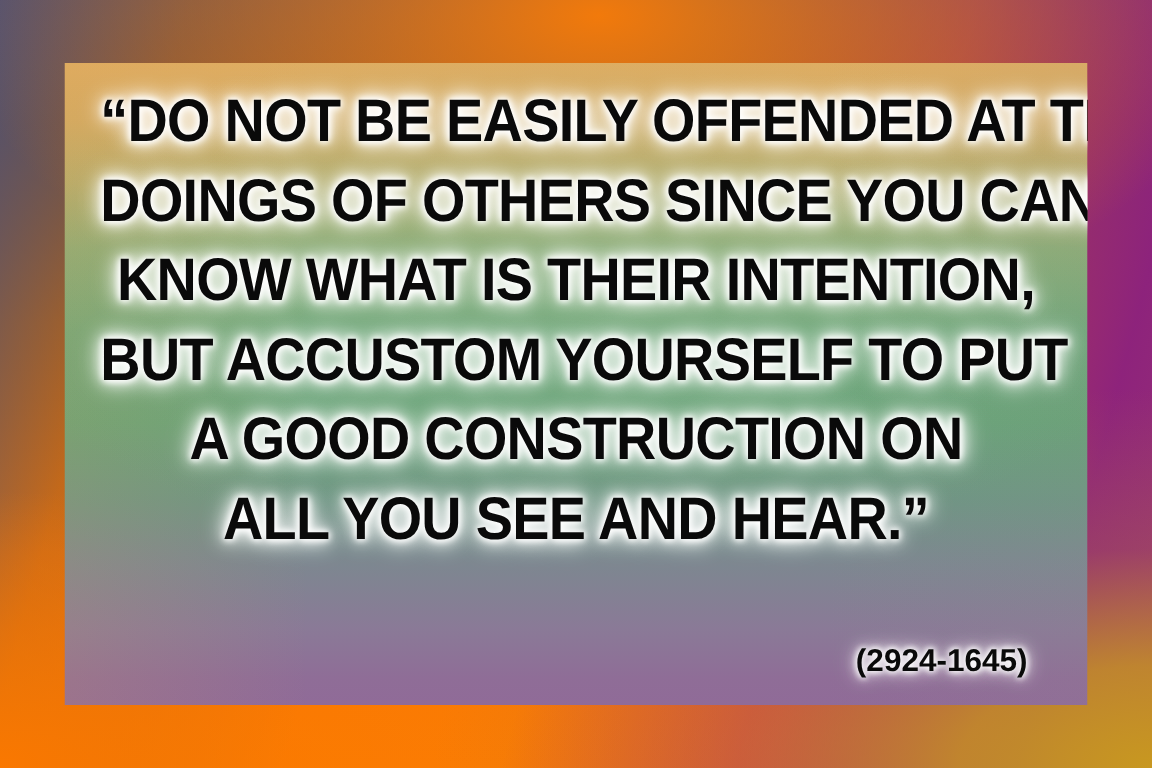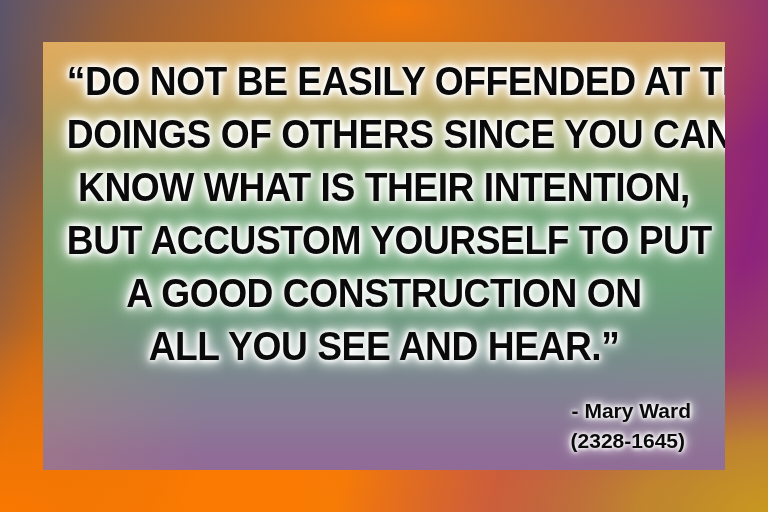--- a/index.html
+++ b/index.html
@@ -176,18 +176,17 @@
     <div id="quote-block">
       <span class="q-line">“DO NOT BE EASILY OFFENDED AT THE</span>
       <span class="q-line">DOINGS OF OTHERS SINCE YOU CANNOT</span>
       <span class="q-line">KNOW WHAT IS THEIR INTENTION,</span>
       <span class="q-line">BUT ACCUSTOM YOURSELF TO PUT</span>
       <span class="q-line">A GOOD CONSTRUCTION ON</span>
       <span class="q-line">ALL YOU SEE AND HEAR.”</span>
     </div>
 
     <div id="attribution">
-      <span class="attr-line">- Mary Ward</span>
-      <span class="attr-line attr-dates">(2328-1645)</span>
+      <span class="attr-line attr-dates">(2924-1645)</span>
     </div>
   </div>
 
 </div>
 
 </body></html>

